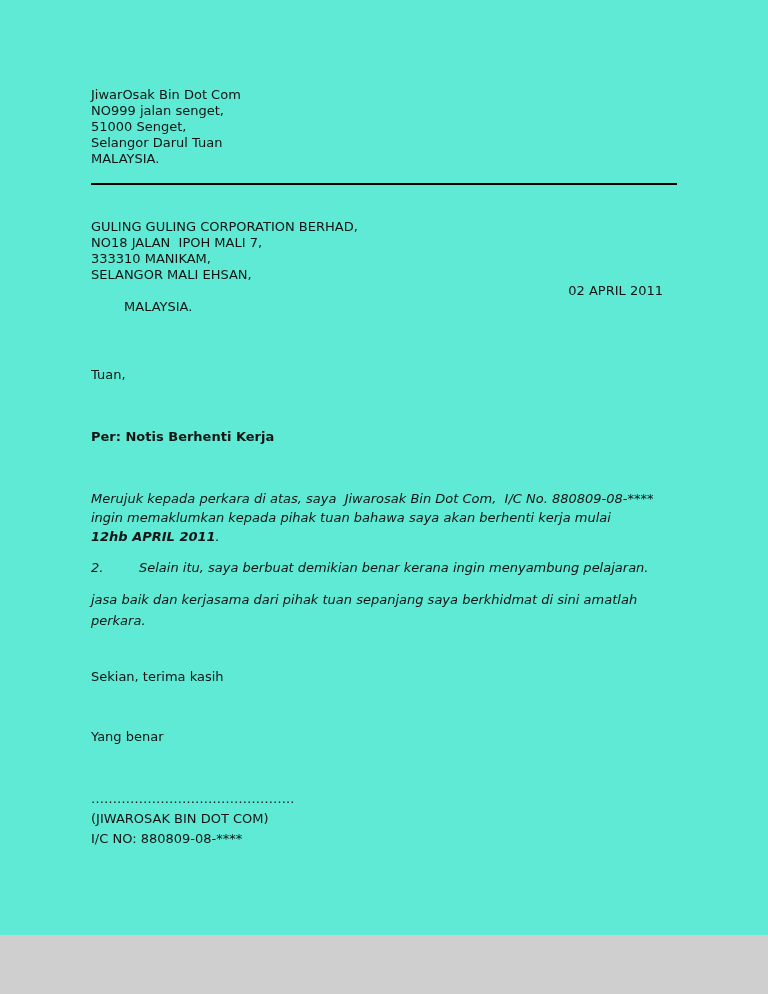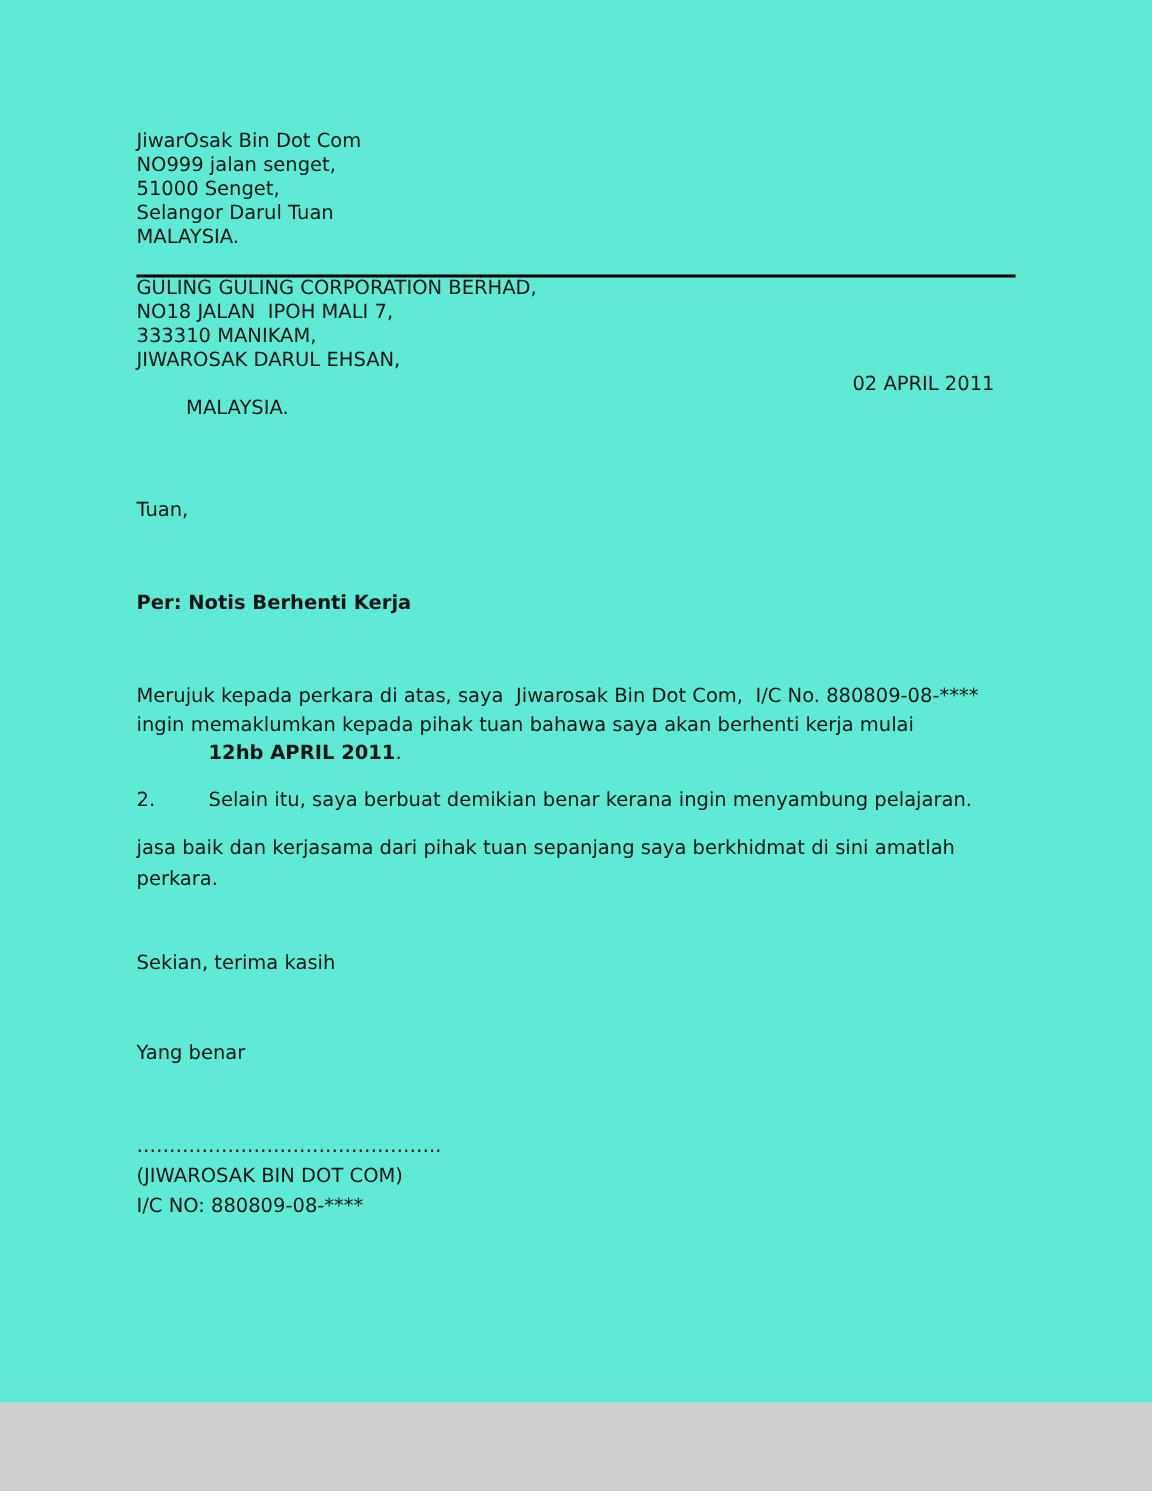--- a/index.html
+++ b/index.html
@@ -27,20 +27,21 @@
   .addr .line {
     line-height: 16px;
   }
   .divider {
     border: none;
     border-top: 2px solid #000000;
     margin: 16px 0 0 0;
     width: 100%;
   }
   .recipient {
+    margin-top: 34px;
   }
   .date-row {
     position: relative;
   }
   .date-row .date {
     position: absolute;
     right: 14px;
     top: 0;
   }
   .salutation {
@@ -49,31 +50,31 @@
   }
   .subject {
     margin-top: 46px;
     line-height: 16px;
   }
   .subject-text {
     font-weight: bold;
   }
   .para {
     line-height: 19px;
+    font-style: italic;
   }
   .para1 { margin-top: 44px; }
   .para2 { margin-top: 12px; }
   .para3 { margin-top: 12px; line-height: 21px; }
   .num {
     display: inline-block;
     width: 48px;
   }
   b.inline-bold {
     font-weight: bold;
-    margin-left: 48px;
   }
   .closing {
     margin-top: 36px;
     line-height: 19px;
   }
   .signoff {
     margin-top: 41px;
     line-height: 19px;
   }
   .signature {
@@ -104,21 +105,21 @@
       <div class="line">Selangor Darul Tuan</div>
       <div class="line">MALAYSIA.</div>
     </div>
 
     <hr class="divider">
 
     <div class="addr recipient">
       <div class="line">GULING GULING CORPORATION BERHAD,</div>
       <div class="line">NO18 JALAN  IPOH MALI 7,</div>
       <div class="line">333310 MANIKAM,</div>
-      <div class="line">JIWAROSAK DARUL EHSAN,</div>
+      <div class="line">SELANGOR MALI EHSAN,</div>
       <div class="line date-row">
         <span>MALAYSIA.</span>
         <span class="date">02 APRIL 2011</span>
       </div>
     </div>
 
     <div class="salutation">Tuan,</div>
 
     <div class="subject">
       <span class="subject-text">Per: Notis Berhenti Kerja</span>

